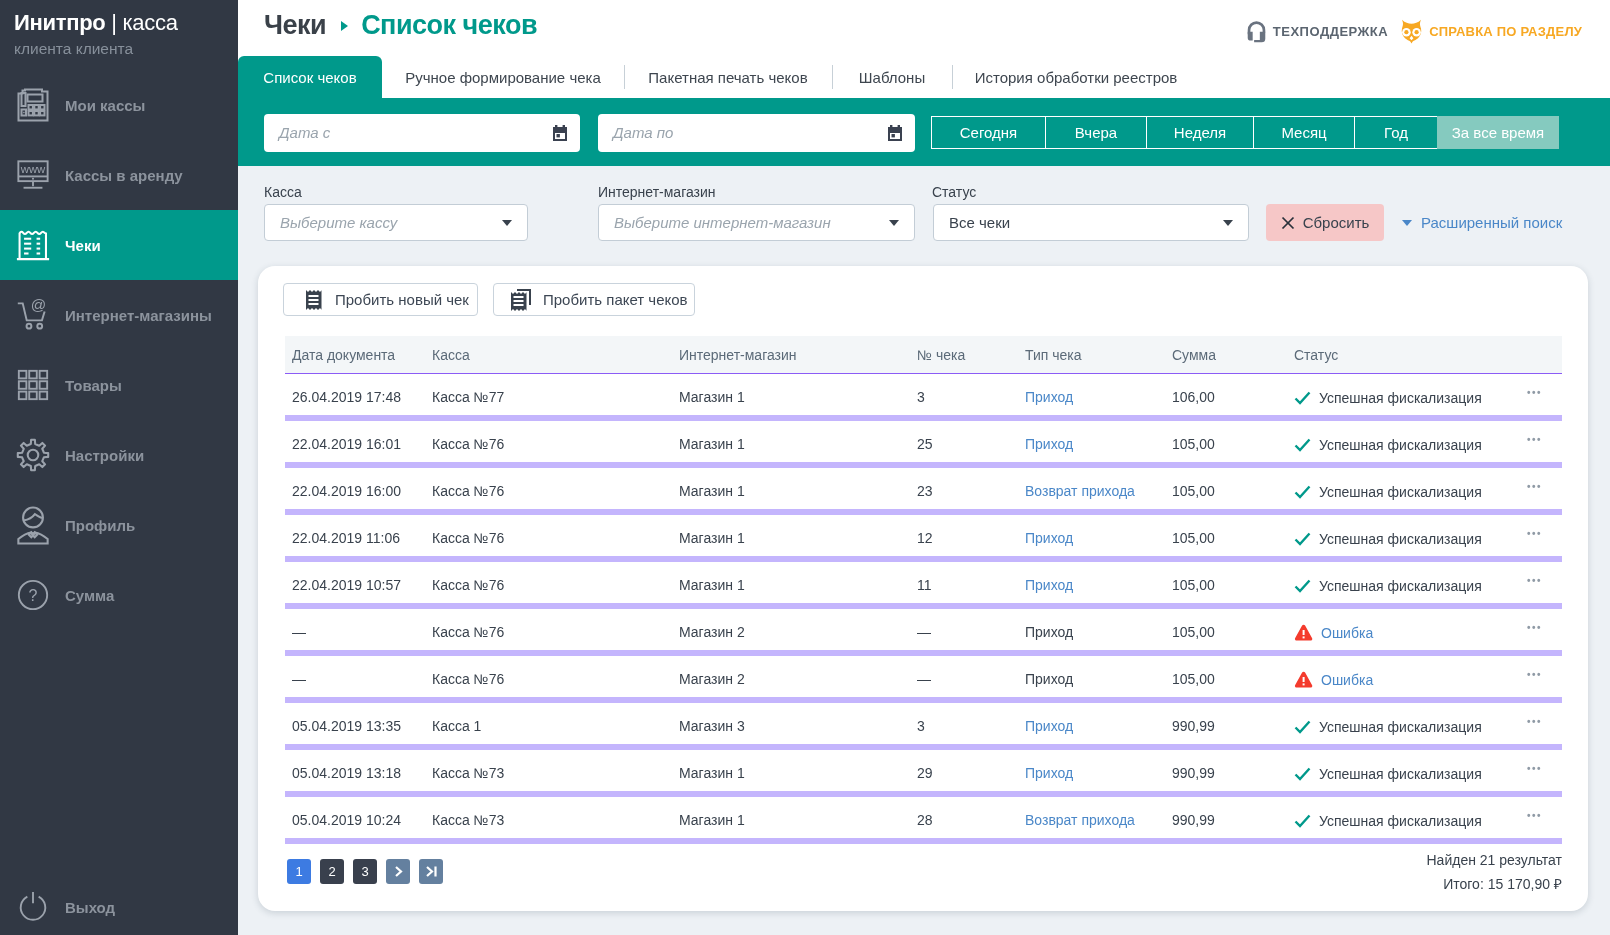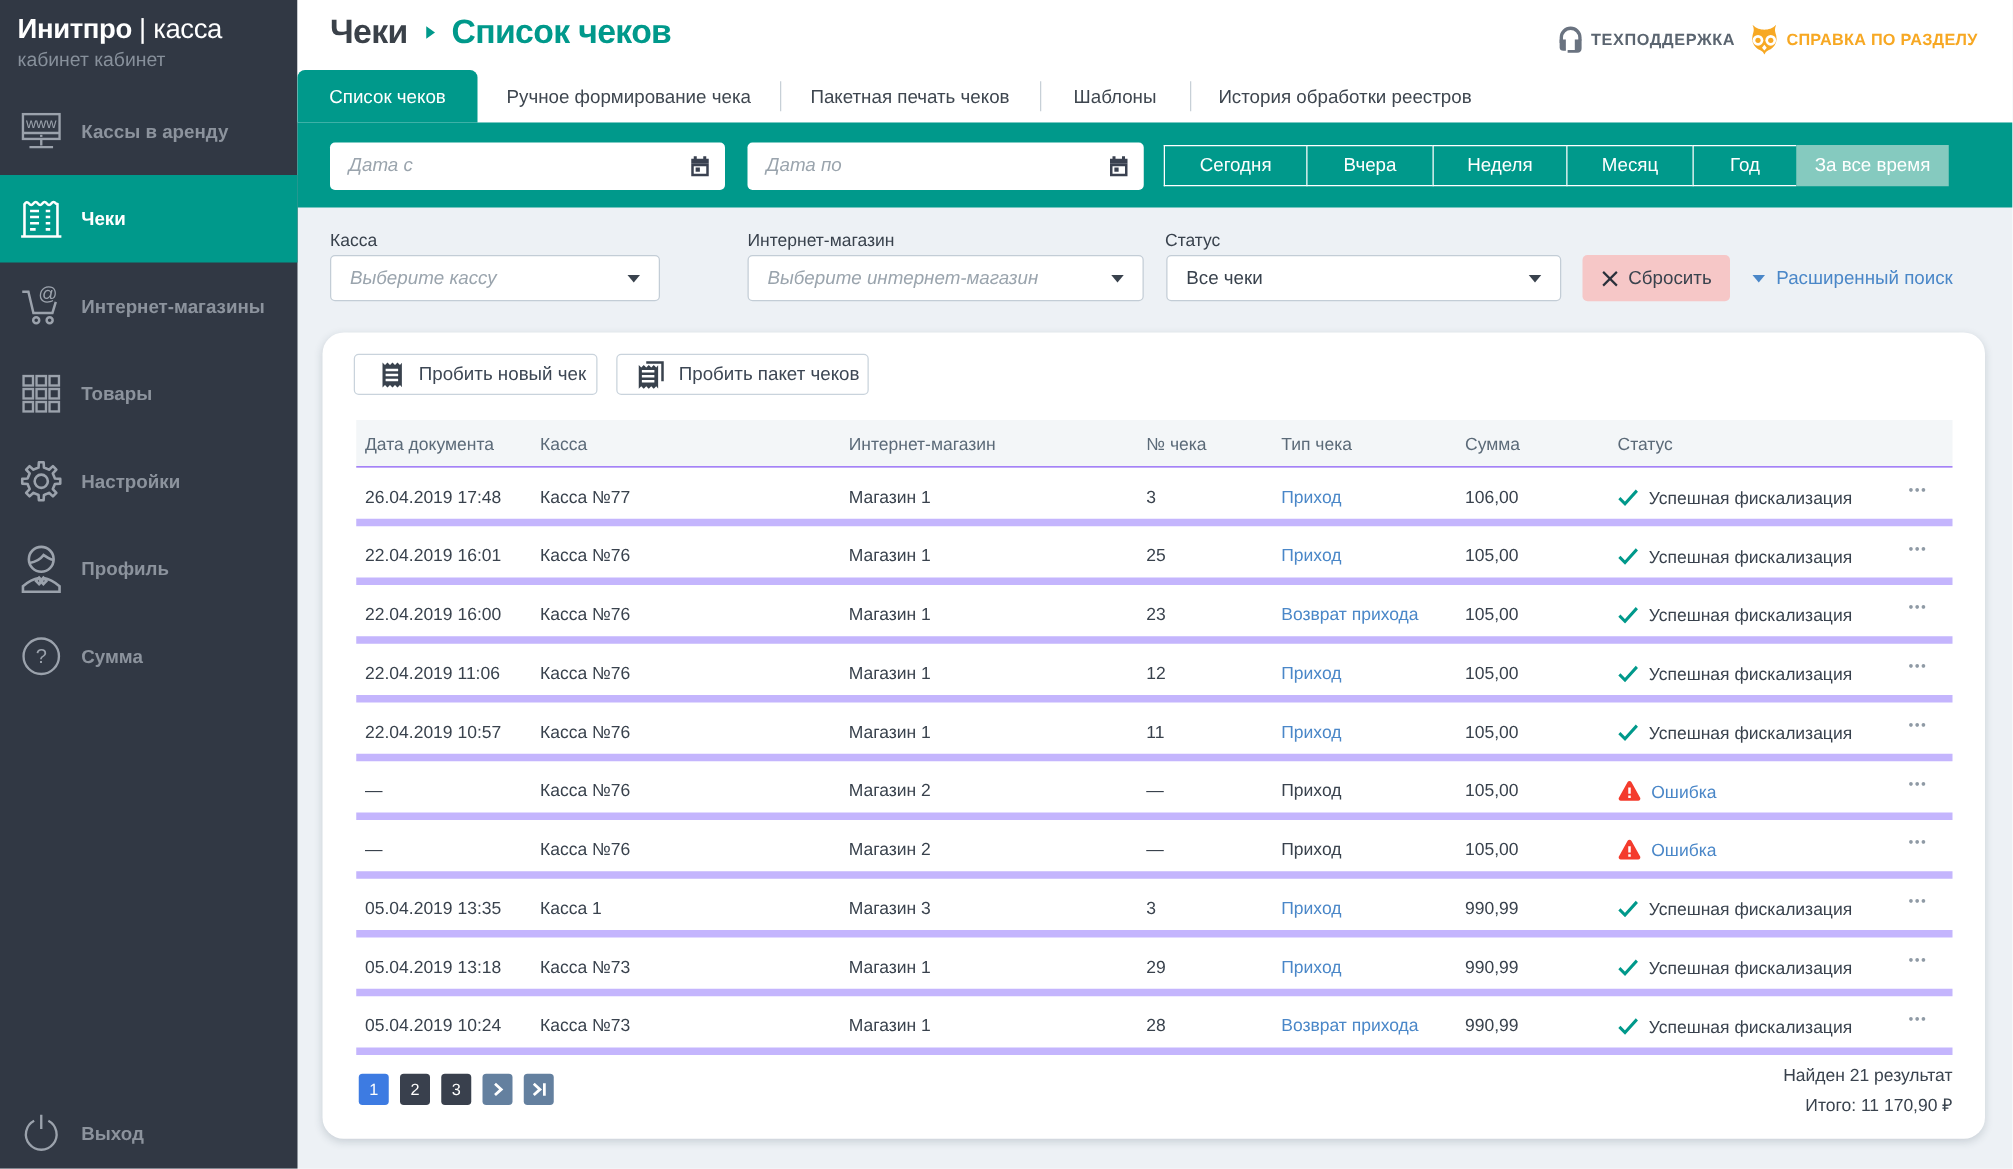--- a/index.html
+++ b/index.html
@@ -69,23 +69,43 @@
 .pbtn.bd { background:#39404d; }
 .pbtn.bg { background:#64809f; }
 .totals { position:absolute; right:26px; top:586px; text-align:right; font-size:14px; color:#39424d; }
 .totals div { margin-bottom:6px; }
 </style>
 </head>
 <body>
 <div class="sidebar">
   <div class="logo">
     <div class="l1"><b>Инитпро</b> <span class="thin">| касса</span></div>
-    <div class="l2">кабинет кабинет</div>
+    <div class="l2">клиента клиента</div>
   </div>
   <div class="menu">
+    <div class="mi">
+        <span class="ic">
+      <svg width="34" height="36" viewBox="0 0 34 36" fill="none" stroke="#9ba2ac" stroke-width="2">
+        <path d="M2.5 33.5 L2.5 6.5 L6.5 6.5 L6.5 3.5 L9 3.5 L9 2.5 L26 2.5 L26 4.5 L31.5 4.5 L31.5 33.5 Z"></path>
+        <rect x="11.5" y="7.5" width="15" height="7"></rect>
+        <path d="M5.5 19 L5.5 6 L9.5 6 L9.5 19 Z"></path>
+        <rect x="5.5" y="22.5" width="4.5" height="6"></rect>
+        <rect x="7.2" y="24.8" width="1.4" height="1.4" fill="#9ba2ac" stroke="none"></rect>
+        <g fill="none">
+        <rect x="12.5" y="18" width="4.4" height="4.4"></rect>
+              <rect x="18.3" y="18" width="4.4" height="4.4"></rect>
+              <rect x="24.1" y="18" width="4.4" height="4.4"></rect>
+        <rect x="12.5" y="24" width="4.4" height="4.4"></rect>
+              <rect x="18.3" y="24" width="4.4" height="4.4"></rect>
+              <rect x="24.1" y="24" width="4.4" height="4.4"></rect>
+        </g>
+      </svg>
+        </span>
+        <span class="tx">Мои кассы</span>
+      </div>
     <div class="mi">
         <span class="ic">
       <svg width="36" height="34" viewBox="0 0 36 34" fill="none" stroke="#9ba2ac" stroke-width="2">
         <rect x="2.5" y="2.5" width="31" height="21"></rect>
         <text x="18" y="14.5" text-anchor="middle" font-size="12" fill="#9ba2ac" stroke="none" font-family="Liberation Sans">www</text>
         <line x1="3" y1="18.5" x2="33" y2="18.5"></line>
         <rect x="17" y="20" width="2" height="1.8" fill="#9ba2ac" stroke="none"></rect>
         <line x1="18" y1="24" x2="18" y2="29"></line>
         <line x1="8" y1="30.5" x2="28" y2="30.5"></line>
       </svg>
@@ -456,16 +476,16 @@
         </div>
       <div class="pbtn bg">
           <svg width="13" height="11" viewBox="0 0 13 11" fill="none" stroke="#fff" stroke-width="2.2">
             <path d="M2 1 L7 5.5 L2 10"></path>
             <line x1="10.5" y1="0.5" x2="10.5" y2="10.5"></line>
           </svg>
         </div>
     </div>
     <div class="totals">
       <div>Найден 21 результат</div>
-      <div>Итого: 11 170,90 ₽</div>
+      <div>Итого: 15 170,90 ₽</div>
     </div>
   </div>
 </div>
 
 </body></html>

